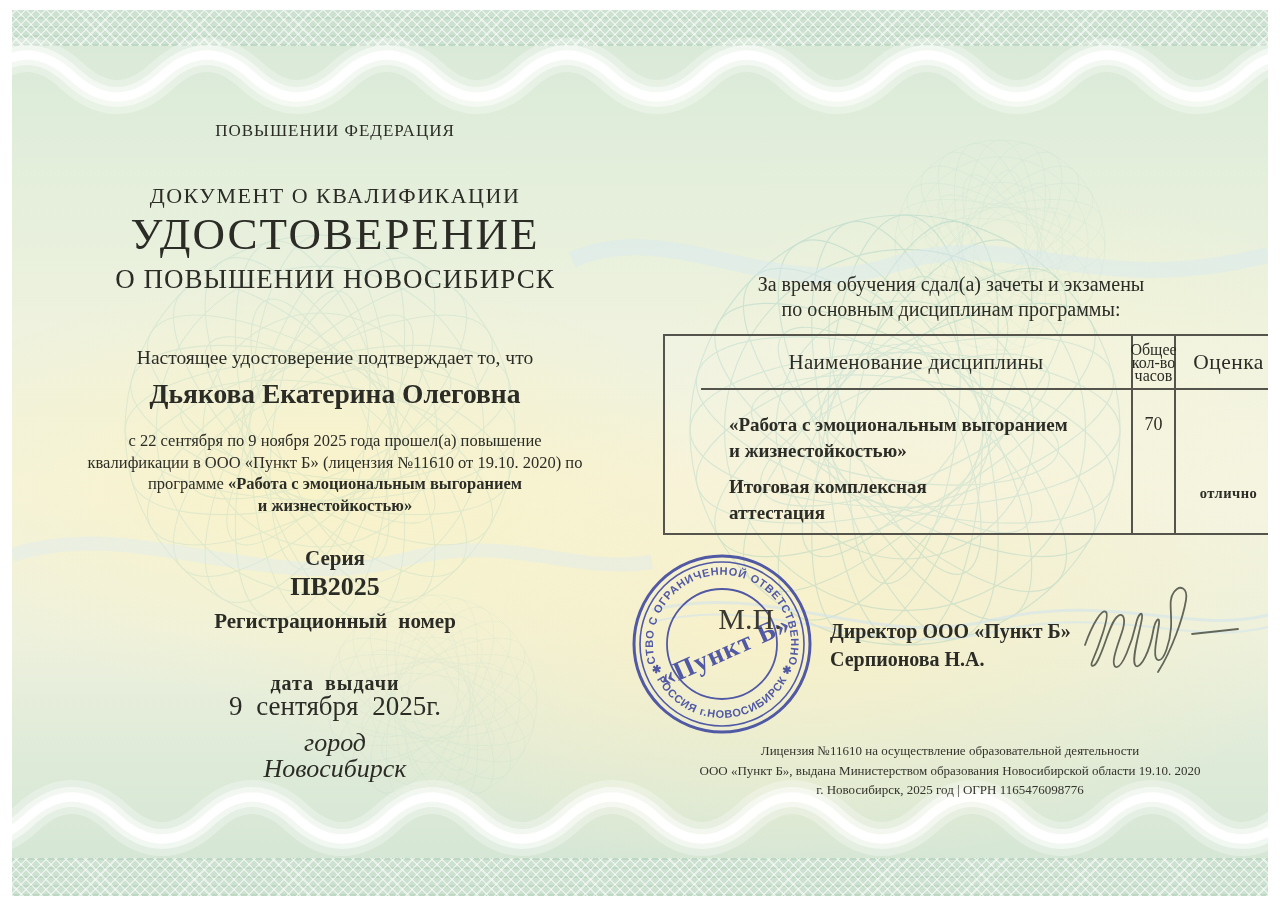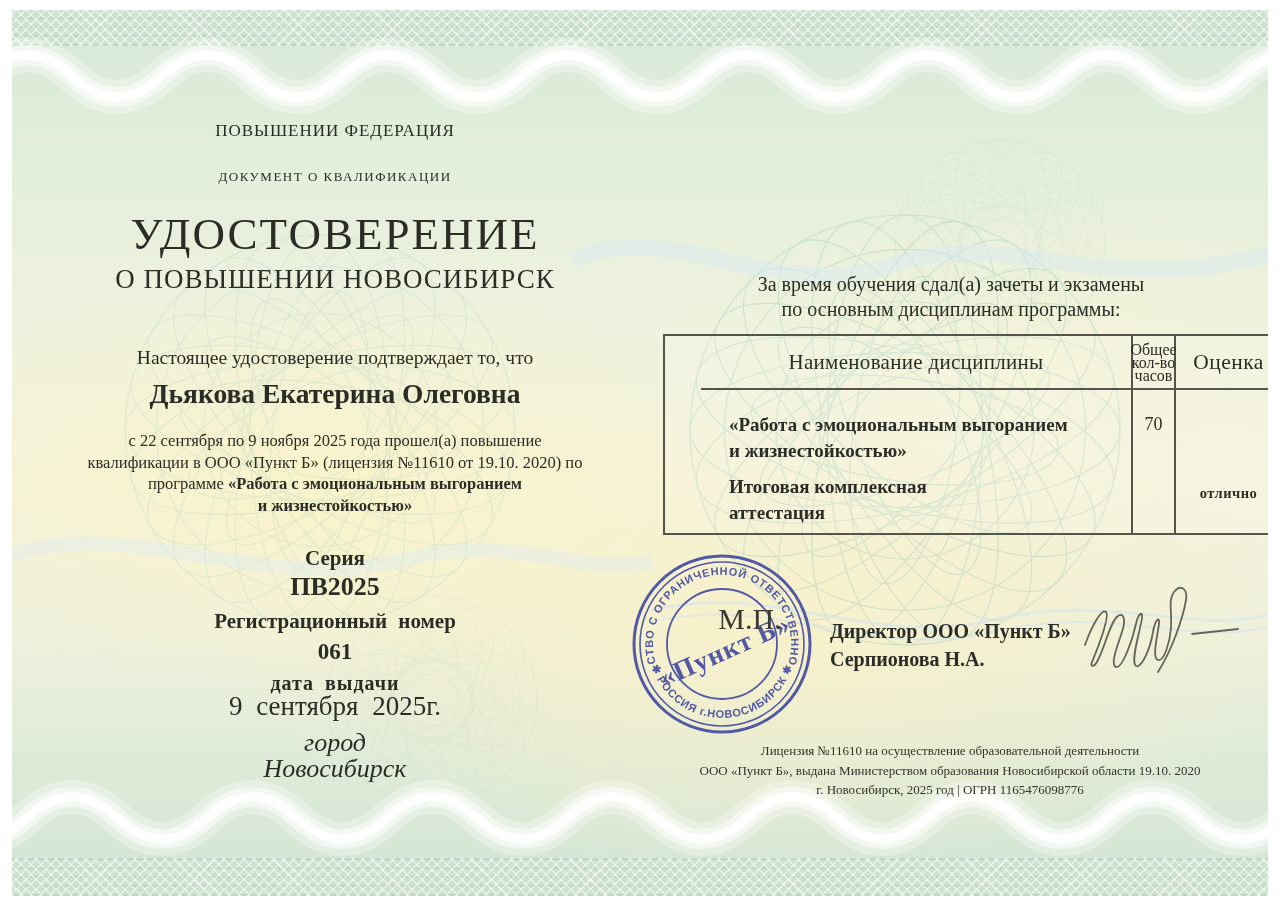--- a/index.html
+++ b/index.html
@@ -30,21 +30,21 @@
   .wave-bottom{top:764px;transform:scaleY(-1);}
   .w1{stroke:#fff;stroke-width:34;fill:none;opacity:.30;}
   .w2{stroke:#fff;stroke-width:20;fill:none;opacity:.50;}
   .w3{stroke:#fff;stroke-width:9;fill:none;opacity:.92;}
 
   .line{position:absolute;text-align:center;}
   .lcol{left:53px;width:540px;}
   .b{font-weight:bold;}
 
   .t-country{top:111px;font-size:17px;letter-spacing:1px;}
-  .t-kind{top:159px;font-size:13px;letter-spacing:1.5px;}
+  .t-kind{top:173px;font-size:22px;letter-spacing:1.5px;}
   .t-title{top:198px;font-size:45px;letter-spacing:2px;}
   .t-subtitle{top:254px;font-size:27px;letter-spacing:1px;}
   .t-confirm{top:337px;font-size:19.5px;}
   .t-name{top:368px;font-size:27.5px;font-weight:bold;}
   .t-body{top:420px;font-size:16.5px;line-height:21.5px;}
   .t-series-l{top:536px;font-size:21px;font-weight:bold;}
   .t-series-v{top:562px;font-size:26px;font-weight:bold;}
   .t-reg-l{top:599px;font-size:21px;font-weight:bold;word-spacing:6px;}
   .t-reg-v{top:629px;font-size:23px;font-weight:bold;}
   .t-issue-l{top:662px;font-size:20px;font-weight:bold;letter-spacing:1px;word-spacing:5px;}
@@ -143,21 +143,20 @@
     <div class="line lcol t-name">Дьякова Екатерина Олеговна</div>
     <div class="line lcol t-body">
       <div>с 22 сентября по 9 ноября 2025 года прошел(а) повышение</div>
       <div>квалификации в ООО «Пункт Б» (лицензия №11610 от 19.10. 2020) по</div>
       <div><span>программе </span><span class="b">«Работа с эмоциональным выгоранием</span></div>
       <div class="b">и жизнестойкостью»</div>
     </div>
     <div class="line lcol t-series-l">Серия</div>
     <div class="line lcol t-series-v">ПВ2025</div>
     <div class="line lcol t-reg-l">Регистрационный номер</div>
-    <div class="line lcol t-reg-v">061</div>
     <div class="line lcol t-issue-l">дата выдачи</div>
     <div class="line lcol t-issue-v">9 сентября 2025г.</div>
     <div class="line lcol t-city-l">город</div>
     <div class="line lcol t-city-v">Новосибирск</div>
 
     <div class="line rcol t-exams">
       <div>За время обучения сдал(а) зачеты и экзамены</div>
       <div>по основным дисциплинам программы:</div>
     </div>
 

